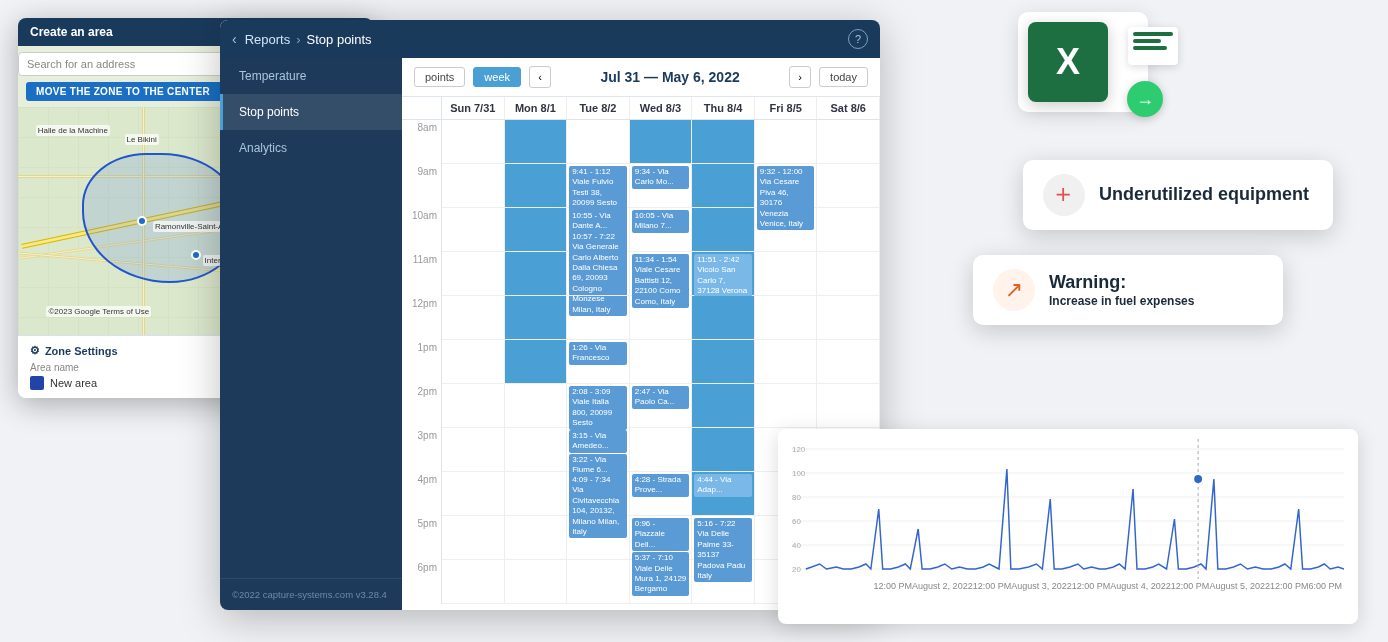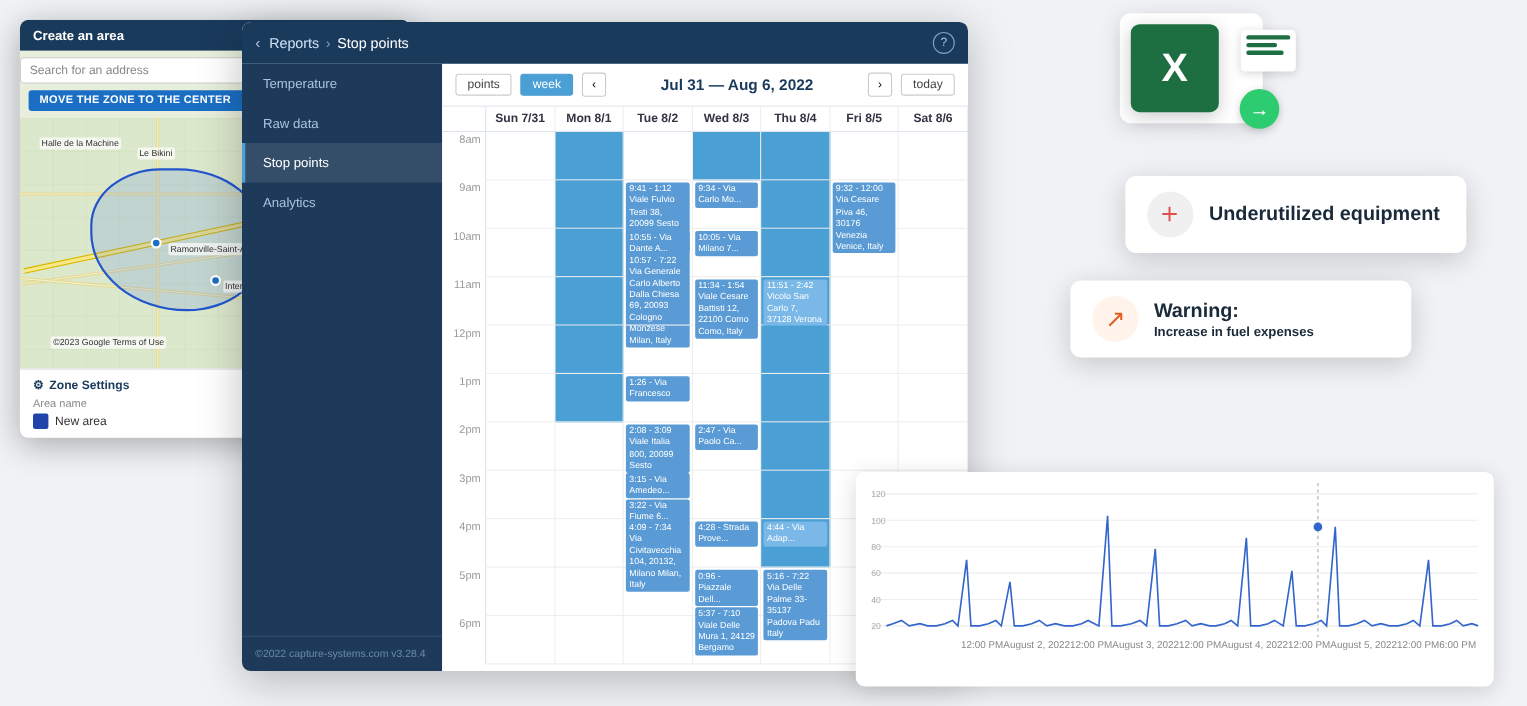--- a/index.html
+++ b/index.html
@@ -577,39 +577,36 @@
     <div class="nav-spacer"></div>
     <div class="nav-help">?</div>
   </div>
 
   <div class="content-area">
 
     <div class="sidebar">
       <div class="sidebar-item">
         <span>Temperature</span>
       </div>
-      <div class="sidebar-item">
-        <span>Raw data</span>
-      </div>
       <div class="sidebar-item active">
         <span>Stop points</span>
       </div>
       <div class="sidebar-item">
         <span>Analytics</span>
       </div>
       <div class="sidebar-footer">©2022 capture-systems.com   v3.28.4</div>
     </div>
 
     <div class="calendar-main">
 
       <div class="cal-toolbar">
         <button class="btn-toggle">points</button>
         <button class="btn-toggle active">week</button>
         <button class="cal-nav-btn">‹</button>
-        <span class="cal-title">Jul 31 — Aug 6, 2022</span>
+        <span class="cal-title">Jul 31 — May 6, 2022</span>
         <button class="cal-nav-btn">›</button>
         <button class="btn-today">today</button>
       </div>
 
       <div class="cal-grid">
         <div class="cal-header-row">
           <div class="cal-header-cell"></div>
           <div class="cal-header-cell">Sun 7/31</div>
           <div class="cal-header-cell">Mon 8/1</div>
           <div class="cal-header-cell">Tue 8/2</div>

